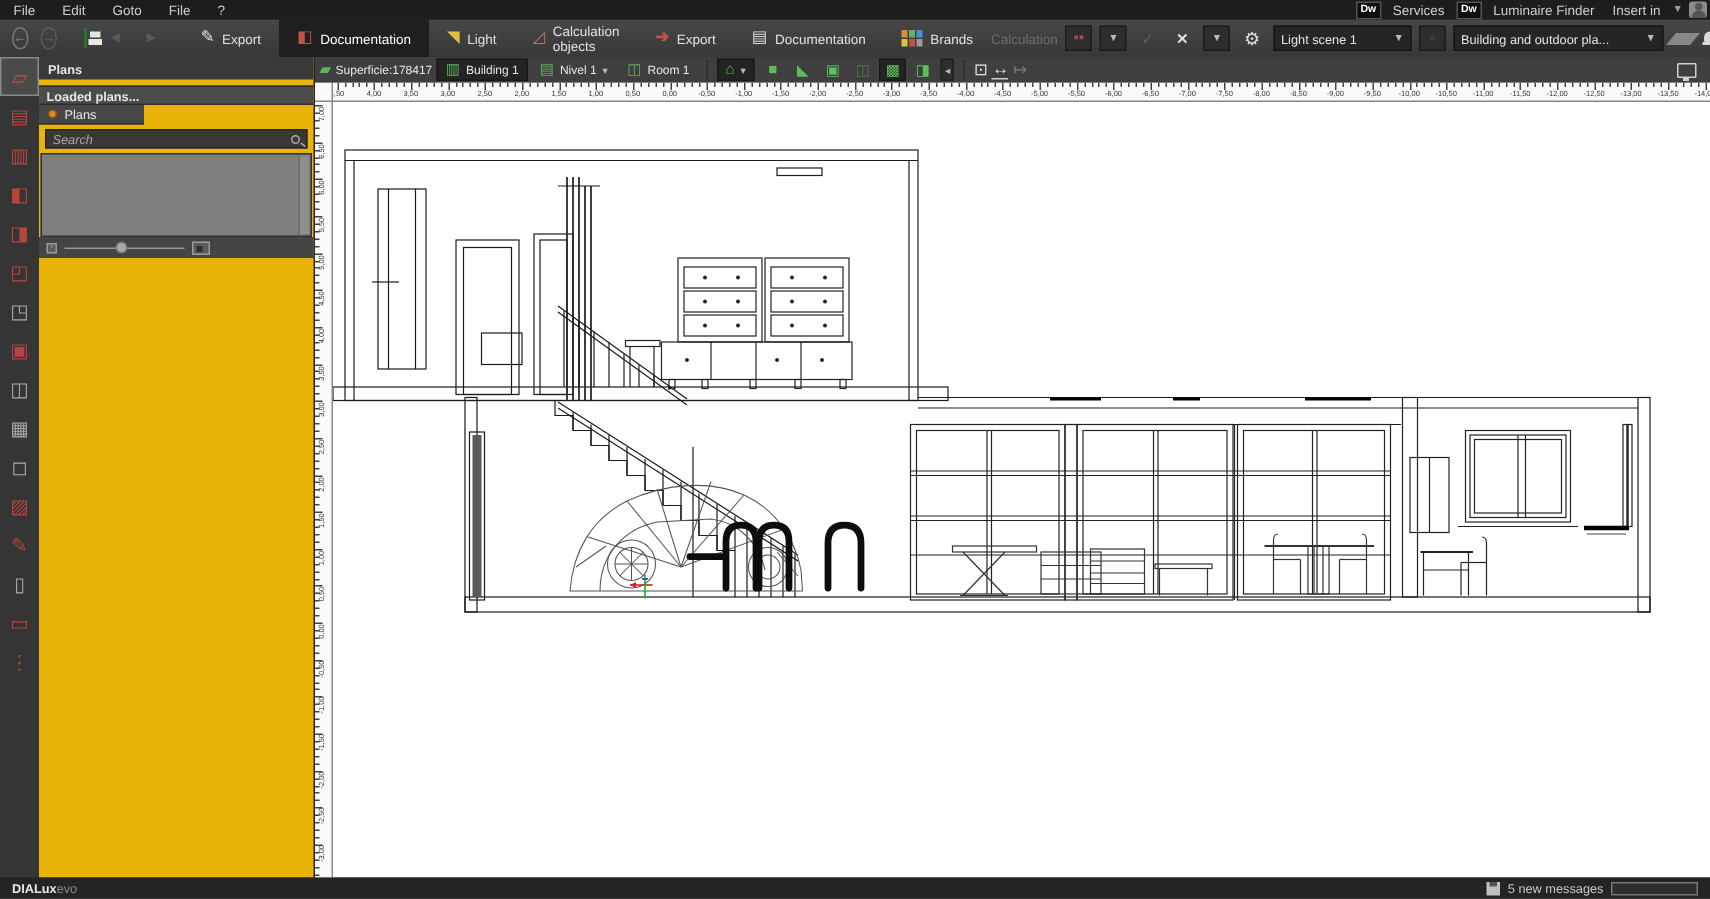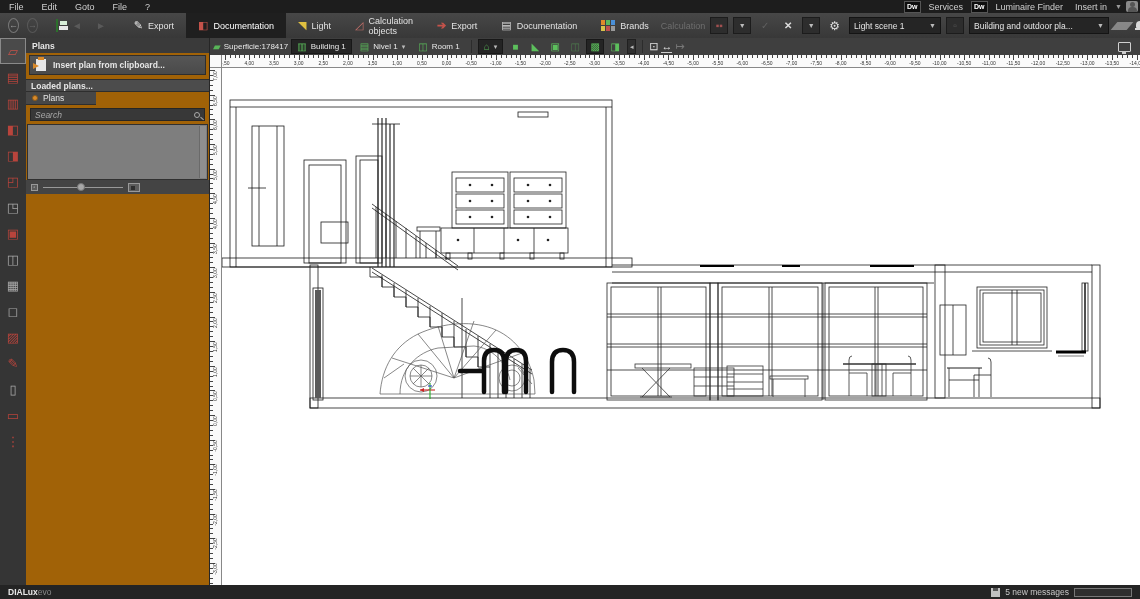--- a/index.html
+++ b/index.html
@@ -71,21 +71,21 @@
   .monitor { width:13px; height:10px; border:1.5px solid #cfcfcf; border-radius:1px; position:relative; margin-left:auto; margin-right:6px;}
   .monitor:after { content:""; position:absolute; left:3px; bottom:-3px; width:4px; height:2px; background:#cfcfcf;}
 
   
   #leftstrip { position:absolute; left:0; top:38px; width:26px; height:547px; background:#353535; z-index:27;}
   .tool { width:26px; height:26px; display:flex; align-items:center; justify-content:center;
           font-size:13px; }
   .tool.selected { background:#4a4a4a; outline:1px solid #8a8a8a; outline-offset:-1px; }
 
   
-  #panel { position:absolute; left:26px; top:38px; width:184px; height:547px; background:#a16207; z-index:27;
+  #panel { position:absolute; left:26px; top:38px; width:184px; height:547px; background:#eab308; z-index:27;
            color:#e6e6e6; font-size:8.5px; border-right:1px solid #262626;}
   .panel-title { height:15px; background:#3a3a3a; font-weight:bold; display:flex; align-items:center; padding:0 6px;}
   .p-btn { position:relative; height:20px; margin:2px 3px 0 3px; background:linear-gradient(#565656,#4a4a4a);
            border:1px solid #2e2e2e; display:flex; align-items:center; gap:7px; padding:0 6px; font-weight:bold;}
   .p-btn.disabled { background:#454545; color:#6b6b6b; font-weight:normal;}
   .p-btn .expander { position:absolute; right:0; top:0; bottom:0; width:8px; border-left:1px solid #2e2e2e;
                      display:flex; flex-direction:column; align-items:center; justify-content:center; font-size:5px; color:#bbb;}
   .doc-icon { width:10px; height:12px; background:#e8e8e8; position:relative; flex:0 0 auto;}
   .doc-icon:after { content:""; position:absolute; left:-3px; top:4px; border-left:6px solid #d98a2b;
                     border-top:3px solid transparent; border-bottom:3px solid transparent;}
@@ -280,24 +280,20 @@
     <div class="tool" style="color: rgb(184, 68, 60);">▨</div>
     <div class="tool" style="color: rgb(184, 68, 60);">✎</div>
     <div class="tool" style="color: rgb(168, 168, 168);">▯</div>
     <div class="tool" style="color: rgb(184, 68, 60);">▭</div>
     <div class="tool" style="color: rgb(184, 68, 60);">⋮</div>
   </div>
 
 <div id="panel">
   <div class="panel-title">Plans</div>
 
-  <div class="p-btn">
-    <span class="doc-icon clip"></span>
-    <span>Insert plan from clipboard...</span>
-  </div>
 
   <div class="loaded-band">Loaded plans...</div>
 
   <div class="plans-tab">
     <span class="radio-dot"></span>
     <span>Plans</span>
   </div>
 
   <div class="search-row">
     <span>Search</span>

